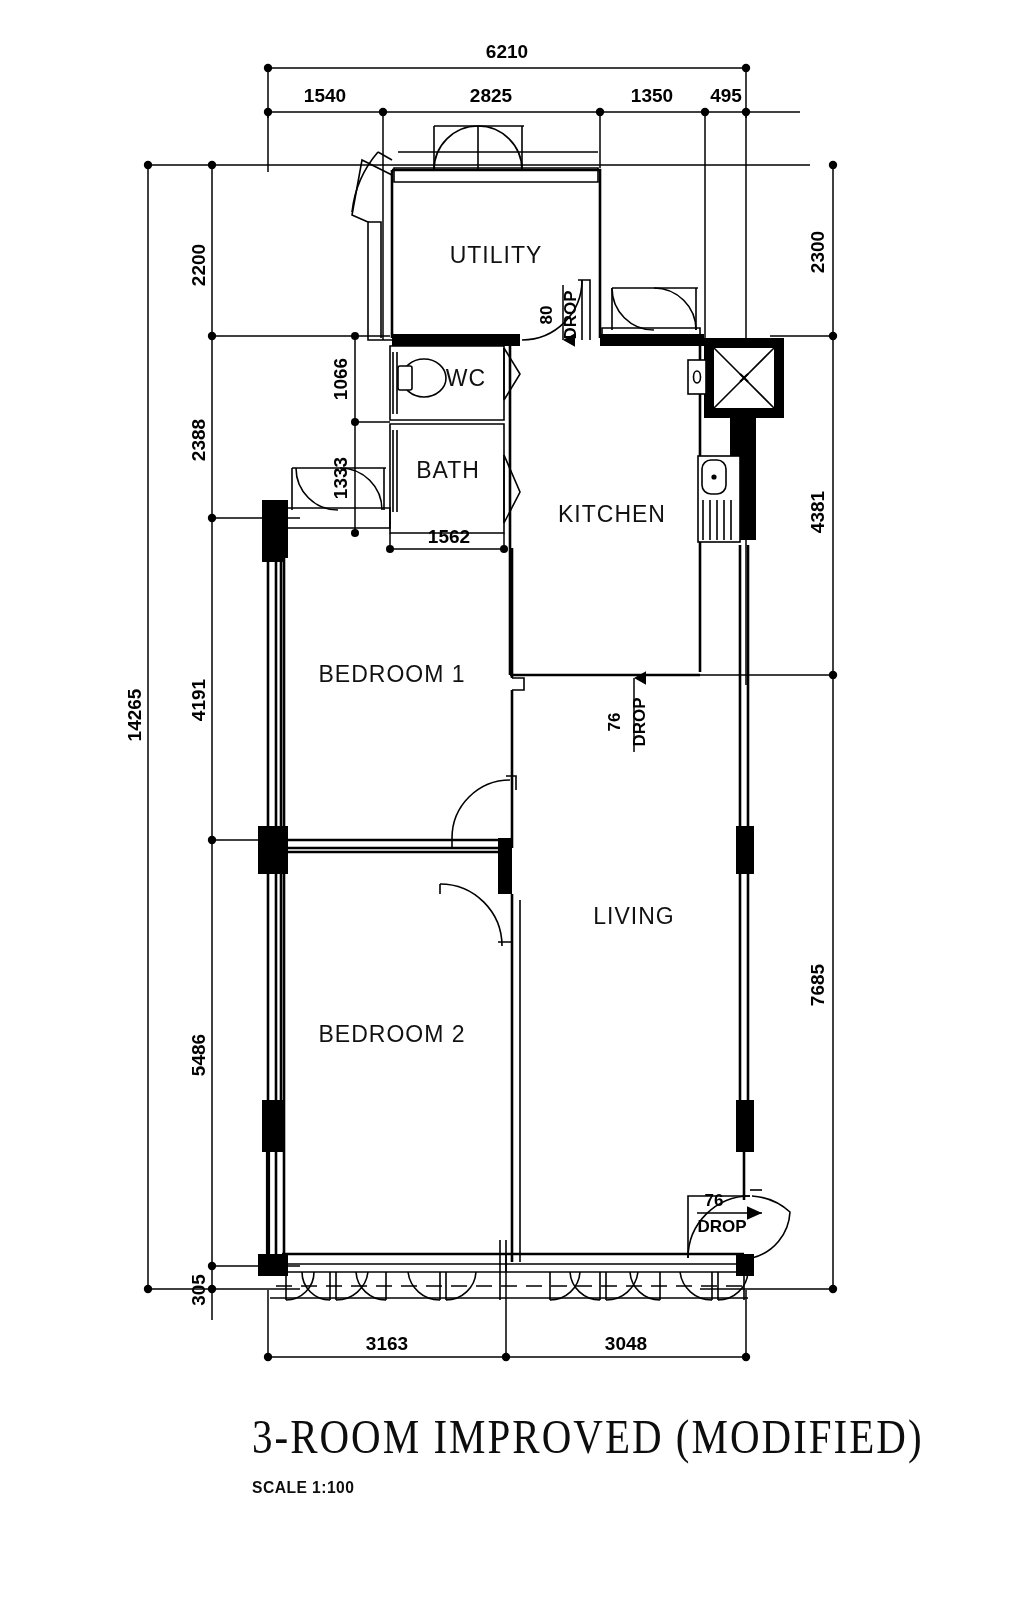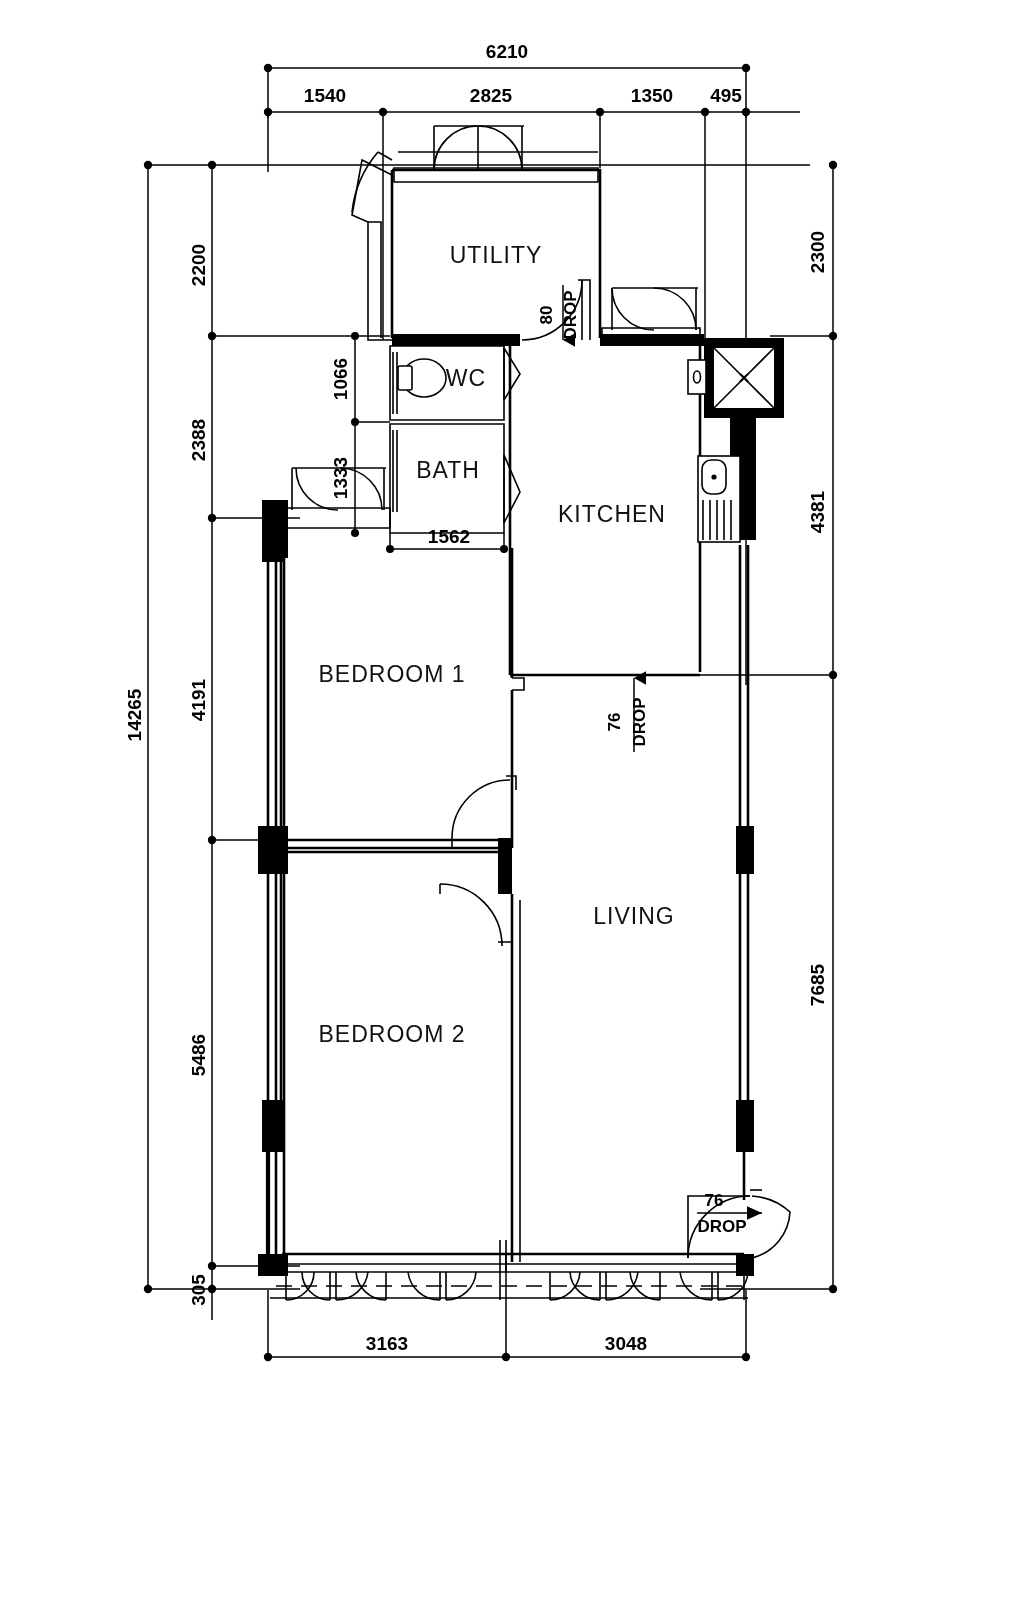--- a/index.html
+++ b/index.html
@@ -385,14 +385,18 @@
       <path class="thin" d="M718,1300 A30,30 0 0 0 748,1272"></path>
 
       <path class="thin" d="M506,1240 L506,1272"></path>
       <path class="thin" d="M500,1240 L500,1272"></path>
 
       <path class="med" d="M282,1254 L744,1254"></path>
     </g>
 
   </svg>
 
+  <div class="title-block">
+    <div class="plan-title">3-ROOM IMPROVED (MODIFIED)</div>
+    <div class="plan-scale">SCALE  1:100</div>
+  </div>
 
 </div>
 
 </body></html>

